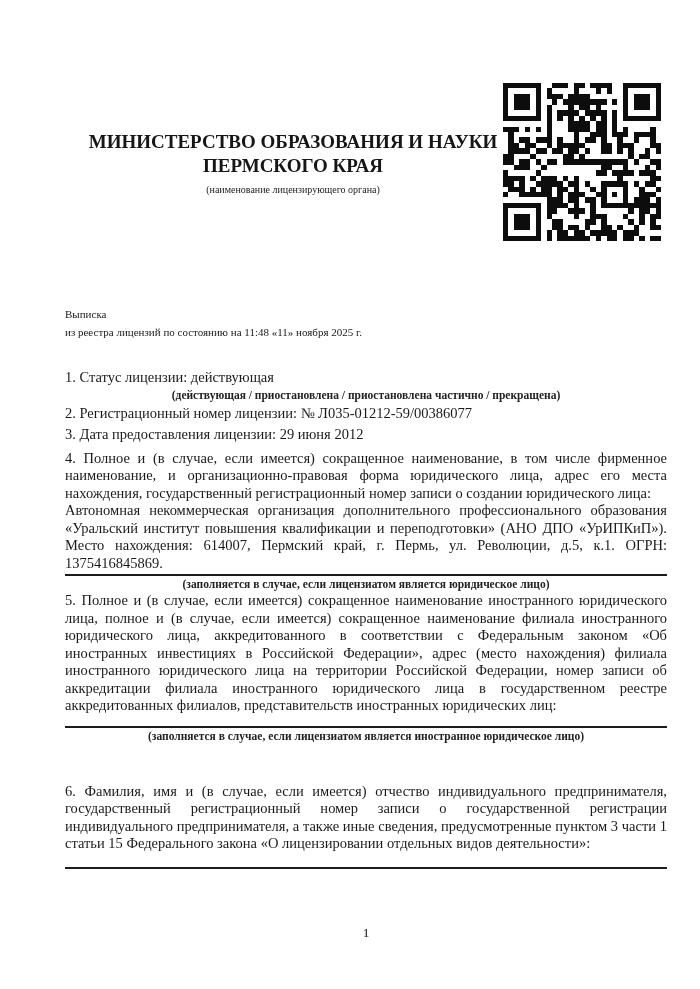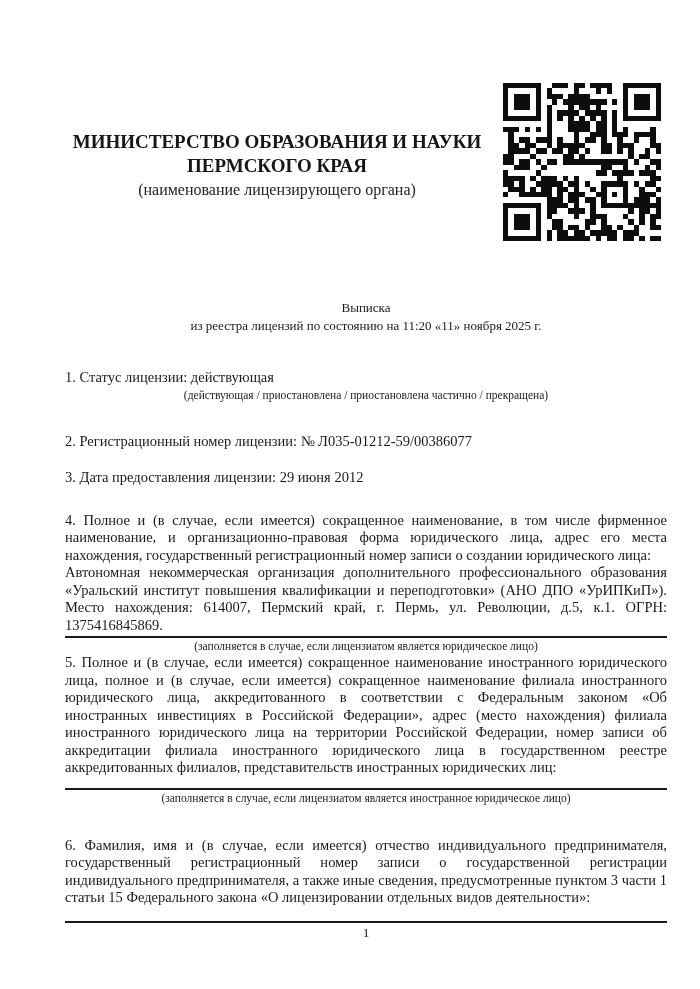--- a/index.html
+++ b/index.html
@@ -12,83 +12,83 @@
     width: 700px;
     height: 989px;
     background: #ffffff;
     font-family: "Liberation Serif", serif;
     color: #1a1a1a;
     overflow: hidden;
   }
   .header-block {
     position: absolute;
     top: 130px;
-    left: 62px;
+    left: 78px;
     width: 430px;
     text-align: center;
   }
   .ministry-title {
     font-weight: bold;
     font-size: 19px;
     line-height: 24px;
     color: #161616;
   }
   .ministry-subtitle {
-    font-size: 16px;
+    font-size: 10px;
     line-height: 13px;
     margin-top: 5px;
     color: #222222;
   }
   .qr {
     position: absolute;
     top: 83px;
     left: 503px;
     width: 158px;
     height: 158px;
   }
   .intro {
     position: absolute;
-    top: 299px;
+    top: 306px;
     left: 65px;
     width: 602px;
-    text-align: center;
-    font-size: 13px;
+    font-size: 11px;
     line-height: 17.5px;
   }
   .content {
     position: absolute;
     top: 369px;
     left: 65px;
     width: 602px;
     font-size: 14.5px;
     line-height: 17.5px;
   }
   .content p {
     margin: 0;
     text-align: justify;
   }
   .note {
     font-size: 11.5px;
     line-height: 15px;
     text-align: center !important;
     margin-top: 1px !important;
     color: #222222;
+    font-weight: bold;
   }
   .rule {
     height: 0;
     border-top: 2px solid #1c1c1c;
     margin-top: 2px;
   }
   .rule.gapped { margin-top: 11px; }
   .rule.gapped-lg { margin-top: 14px; }
-  .item-1 { margin-bottom: 30px; }
-  .item-2 { margin-bottom: 19px; }
-  .item-3 { margin-bottom: 25px; }
+  .item-1 { margin-bottom: 2px; }
+  .item-2 { margin-bottom: 4px; }
+  .item-3 { margin-bottom: 6px; }
   .item-4 { }
-  .item-5 { margin-bottom: 31px; }
+  .item-5 { margin-bottom: 39px; }
   .item-6 { margin-bottom: 29px; }
   .page-number {
     position: absolute;
     top: 925px;
     left: 65px;
     width: 602px;
     text-align: center;
     font-size: 13.5px;
   }
 </style>
@@ -101,21 +101,21 @@
     <div class="ministry-title">МИНИСТЕРСТВО ОБРАЗОВАНИЯ И НАУКИ ПЕРМСКОГО КРАЯ</div>
     <div class="ministry-subtitle">(наименование лицензирующего органа)</div>
   </div>
 
   <svg class="qr" id="qr-svg" xmlns="http://www.w3.org/2000/svg" viewBox="0 0 29 29" shape-rendering="crispEdges">
       <path d="M0 0h1v1h-1zM1 0h1v1h-1zM2 0h1v1h-1zM3 0h1v1h-1zM4 0h1v1h-1zM5 0h1v1h-1zM6 0h1v1h-1zM9 0h1v1h-1zM10 0h1v1h-1zM11 0h1v1h-1zM13 0h1v1h-1zM14 0h1v1h-1zM16 0h1v1h-1zM17 0h1v1h-1zM18 0h1v1h-1zM19 0h1v1h-1zM22 0h1v1h-1zM23 0h1v1h-1zM24 0h1v1h-1zM25 0h1v1h-1zM26 0h1v1h-1zM27 0h1v1h-1zM28 0h1v1h-1zM0 1h1v1h-1zM6 1h1v1h-1zM8 1h1v1h-1zM13 1h1v1h-1zM17 1h1v1h-1zM19 1h1v1h-1zM22 1h1v1h-1zM28 1h1v1h-1zM0 2h1v1h-1zM2 2h1v1h-1zM3 2h1v1h-1zM4 2h1v1h-1zM6 2h1v1h-1zM8 2h1v1h-1zM9 2h1v1h-1zM10 2h1v1h-1zM12 2h1v1h-1zM13 2h1v1h-1zM14 2h1v1h-1zM15 2h1v1h-1zM22 2h1v1h-1zM24 2h1v1h-1zM25 2h1v1h-1zM26 2h1v1h-1zM28 2h1v1h-1zM0 3h1v1h-1zM2 3h1v1h-1zM3 3h1v1h-1zM4 3h1v1h-1zM6 3h1v1h-1zM9 3h1v1h-1zM11 3h1v1h-1zM12 3h1v1h-1zM13 3h1v1h-1zM14 3h1v1h-1zM15 3h1v1h-1zM16 3h1v1h-1zM17 3h1v1h-1zM18 3h1v1h-1zM20 3h1v1h-1zM22 3h1v1h-1zM24 3h1v1h-1zM25 3h1v1h-1zM26 3h1v1h-1zM28 3h1v1h-1zM0 4h1v1h-1zM2 4h1v1h-1zM3 4h1v1h-1zM4 4h1v1h-1zM6 4h1v1h-1zM8 4h1v1h-1zM12 4h1v1h-1zM14 4h1v1h-1zM15 4h1v1h-1zM17 4h1v1h-1zM22 4h1v1h-1zM24 4h1v1h-1zM25 4h1v1h-1zM26 4h1v1h-1zM28 4h1v1h-1zM0 5h1v1h-1zM6 5h1v1h-1zM8 5h1v1h-1zM10 5h1v1h-1zM11 5h1v1h-1zM12 5h1v1h-1zM13 5h1v1h-1zM15 5h1v1h-1zM16 5h1v1h-1zM17 5h1v1h-1zM18 5h1v1h-1zM20 5h1v1h-1zM22 5h1v1h-1zM28 5h1v1h-1zM0 6h1v1h-1zM1 6h1v1h-1zM2 6h1v1h-1zM3 6h1v1h-1zM4 6h1v1h-1zM5 6h1v1h-1zM6 6h1v1h-1zM8 6h1v1h-1zM10 6h1v1h-1zM12 6h1v1h-1zM14 6h1v1h-1zM16 6h1v1h-1zM18 6h1v1h-1zM20 6h1v1h-1zM22 6h1v1h-1zM23 6h1v1h-1zM24 6h1v1h-1zM25 6h1v1h-1zM26 6h1v1h-1zM27 6h1v1h-1zM28 6h1v1h-1zM8 7h1v1h-1zM12 7h1v1h-1zM13 7h1v1h-1zM14 7h1v1h-1zM15 7h1v1h-1zM17 7h1v1h-1zM18 7h1v1h-1zM20 7h1v1h-1zM0 8h1v1h-1zM1 8h1v1h-1zM2 8h1v1h-1zM4 8h1v1h-1zM6 8h1v1h-1zM8 8h1v1h-1zM12 8h1v1h-1zM13 8h1v1h-1zM14 8h1v1h-1zM15 8h1v1h-1zM17 8h1v1h-1zM18 8h1v1h-1zM20 8h1v1h-1zM22 8h1v1h-1zM27 8h1v1h-1zM1 9h1v1h-1zM8 9h1v1h-1zM13 9h1v1h-1zM16 9h1v1h-1zM17 9h1v1h-1zM18 9h1v1h-1zM20 9h1v1h-1zM21 9h1v1h-1zM22 9h1v1h-1zM24 9h1v1h-1zM25 9h1v1h-1zM26 9h1v1h-1zM27 9h1v1h-1zM1 10h1v1h-1zM3 10h1v1h-1zM4 10h1v1h-1zM6 10h1v1h-1zM7 10h1v1h-1zM8 10h1v1h-1zM10 10h1v1h-1zM13 10h1v1h-1zM15 10h1v1h-1zM16 10h1v1h-1zM18 10h1v1h-1zM21 10h1v1h-1zM24 10h1v1h-1zM27 10h1v1h-1zM1 11h1v1h-1zM2 11h1v1h-1zM4 11h1v1h-1zM5 11h1v1h-1zM8 11h1v1h-1zM10 11h1v1h-1zM11 11h1v1h-1zM12 11h1v1h-1zM13 11h1v1h-1zM14 11h1v1h-1zM18 11h1v1h-1zM19 11h1v1h-1zM21 11h1v1h-1zM22 11h1v1h-1zM23 11h1v1h-1zM27 11h1v1h-1zM28 11h1v1h-1zM1 12h1v1h-1zM2 12h1v1h-1zM3 12h1v1h-1zM4 12h1v1h-1zM6 12h1v1h-1zM7 12h1v1h-1zM9 12h1v1h-1zM10 12h1v1h-1zM12 12h1v1h-1zM13 12h1v1h-1zM15 12h1v1h-1zM18 12h1v1h-1zM19 12h1v1h-1zM21 12h1v1h-1zM23 12h1v1h-1zM26 12h1v1h-1zM28 12h1v1h-1zM0 13h1v1h-1zM1 13h1v1h-1zM5 13h1v1h-1zM11 13h1v1h-1zM12 13h1v1h-1zM14 13h1v1h-1zM23 13h1v1h-1zM25 13h1v1h-1zM26 13h1v1h-1zM0 14h1v1h-1zM1 14h1v1h-1zM3 14h1v1h-1zM4 14h1v1h-1zM6 14h1v1h-1zM8 14h1v1h-1zM9 14h1v1h-1zM11 14h1v1h-1zM12 14h1v1h-1zM13 14h1v1h-1zM14 14h1v1h-1zM15 14h1v1h-1zM16 14h1v1h-1zM17 14h1v1h-1zM18 14h1v1h-1zM19 14h1v1h-1zM20 14h1v1h-1zM21 14h1v1h-1zM22 14h1v1h-1zM24 14h1v1h-1zM27 14h1v1h-1zM28 14h1v1h-1zM2 15h1v1h-1zM3 15h1v1h-1zM4 15h1v1h-1zM7 15h1v1h-1zM18 15h1v1h-1zM19 15h1v1h-1zM22 15h1v1h-1zM26 15h1v1h-1zM28 15h1v1h-1zM0 16h1v1h-1zM6 16h1v1h-1zM17 16h1v1h-1zM18 16h1v1h-1zM20 16h1v1h-1zM21 16h1v1h-1zM22 16h1v1h-1zM23 16h1v1h-1zM25 16h1v1h-1zM26 16h1v1h-1zM27 16h1v1h-1zM0 17h1v1h-1zM1 17h1v1h-1zM2 17h1v1h-1zM3 17h1v1h-1zM5 17h1v1h-1zM7 17h1v1h-1zM8 17h1v1h-1zM9 17h1v1h-1zM11 17h1v1h-1zM13 17h1v1h-1zM21 17h1v1h-1zM27 17h1v1h-1zM28 17h1v1h-1zM0 18h1v1h-1zM1 18h1v1h-1zM3 18h1v1h-1zM6 18h1v1h-1zM7 18h1v1h-1zM8 18h1v1h-1zM9 18h1v1h-1zM10 18h1v1h-1zM12 18h1v1h-1zM13 18h1v1h-1zM15 18h1v1h-1zM18 18h1v1h-1zM19 18h1v1h-1zM20 18h1v1h-1zM21 18h1v1h-1zM22 18h1v1h-1zM24 18h1v1h-1zM26 18h1v1h-1zM27 18h1v1h-1zM1 19h1v1h-1zM2 19h1v1h-1zM3 19h1v1h-1zM5 19h1v1h-1zM7 19h1v1h-1zM8 19h1v1h-1zM10 19h1v1h-1zM11 19h1v1h-1zM13 19h1v1h-1zM16 19h1v1h-1zM18 19h1v1h-1zM22 19h1v1h-1zM25 19h1v1h-1zM28 19h1v1h-1zM0 20h1v1h-1zM3 20h1v1h-1zM4 20h1v1h-1zM5 20h1v1h-1zM6 20h1v1h-1zM7 20h1v1h-1zM8 20h1v1h-1zM10 20h1v1h-1zM12 20h1v1h-1zM13 20h1v1h-1zM14 20h1v1h-1zM17 20h1v1h-1zM18 20h1v1h-1zM20 20h1v1h-1zM22 20h1v1h-1zM25 20h1v1h-1zM26 20h1v1h-1zM27 20h1v1h-1zM8 21h1v1h-1zM9 21h1v1h-1zM10 21h1v1h-1zM12 21h1v1h-1zM13 21h1v1h-1zM15 21h1v1h-1zM16 21h1v1h-1zM18 21h1v1h-1zM22 21h1v1h-1zM24 21h1v1h-1zM25 21h1v1h-1zM26 21h1v1h-1zM28 21h1v1h-1zM0 22h1v1h-1zM1 22h1v1h-1zM2 22h1v1h-1zM3 22h1v1h-1zM4 22h1v1h-1zM5 22h1v1h-1zM6 22h1v1h-1zM8 22h1v1h-1zM9 22h1v1h-1zM10 22h1v1h-1zM11 22h1v1h-1zM13 22h1v1h-1zM16 22h1v1h-1zM18 22h1v1h-1zM19 22h1v1h-1zM20 22h1v1h-1zM21 22h1v1h-1zM22 22h1v1h-1zM23 22h1v1h-1zM24 22h1v1h-1zM25 22h1v1h-1zM26 22h1v1h-1zM27 22h1v1h-1zM28 22h1v1h-1zM0 23h1v1h-1zM6 23h1v1h-1zM8 23h1v1h-1zM9 23h1v1h-1zM12 23h1v1h-1zM13 23h1v1h-1zM14 23h1v1h-1zM16 23h1v1h-1zM23 23h1v1h-1zM25 23h1v1h-1zM26 23h1v1h-1zM28 23h1v1h-1zM0 24h1v1h-1zM2 24h1v1h-1zM3 24h1v1h-1zM4 24h1v1h-1zM6 24h1v1h-1zM8 24h1v1h-1zM13 24h1v1h-1zM16 24h1v1h-1zM17 24h1v1h-1zM18 24h1v1h-1zM22 24h1v1h-1zM25 24h1v1h-1zM27 24h1v1h-1zM28 24h1v1h-1zM0 25h1v1h-1zM2 25h1v1h-1zM3 25h1v1h-1zM4 25h1v1h-1zM6 25h1v1h-1zM9 25h1v1h-1zM10 25h1v1h-1zM15 25h1v1h-1zM16 25h1v1h-1zM18 25h1v1h-1zM23 25h1v1h-1zM25 25h1v1h-1zM27 25h1v1h-1zM0 26h1v1h-1zM2 26h1v1h-1zM3 26h1v1h-1zM4 26h1v1h-1zM6 26h1v1h-1zM9 26h1v1h-1zM10 26h1v1h-1zM12 26h1v1h-1zM13 26h1v1h-1zM15 26h1v1h-1zM18 26h1v1h-1zM19 26h1v1h-1zM21 26h1v1h-1zM24 26h1v1h-1zM27 26h1v1h-1zM28 26h1v1h-1zM0 27h1v1h-1zM6 27h1v1h-1zM8 27h1v1h-1zM10 27h1v1h-1zM11 27h1v1h-1zM13 27h1v1h-1zM14 27h1v1h-1zM16 27h1v1h-1zM17 27h1v1h-1zM18 27h1v1h-1zM19 27h1v1h-1zM20 27h1v1h-1zM22 27h1v1h-1zM23 27h1v1h-1zM24 27h1v1h-1zM0 28h1v1h-1zM1 28h1v1h-1zM2 28h1v1h-1zM3 28h1v1h-1zM4 28h1v1h-1zM5 28h1v1h-1zM6 28h1v1h-1zM8 28h1v1h-1zM10 28h1v1h-1zM11 28h1v1h-1zM12 28h1v1h-1zM13 28h1v1h-1zM14 28h1v1h-1zM15 28h1v1h-1zM17 28h1v1h-1zM19 28h1v1h-1zM20 28h1v1h-1zM22 28h1v1h-1zM23 28h1v1h-1zM25 28h1v1h-1zM27 28h1v1h-1zM28 28h1v1h-1z" fill="#0d0d0d"></path>
     </svg>
 
   <div class="intro">
     <div>Выписка</div>
-    <div>из реестра лицензий по состоянию на 11:20 «11» ноября 2025 г.</div>
+    <div>из реестра лицензий по состоянию на 11:48 «11» ноября 2025 г.</div>
   </div>
 
   <div class="content">
 
     <div class="item-1">
       <p>1. Статус лицензии: действующая</p>
       <p class="note">(действующая / приостановлена / приостановлена частично / прекращена)</p>
     </div>
 
     <div class="item-2">

